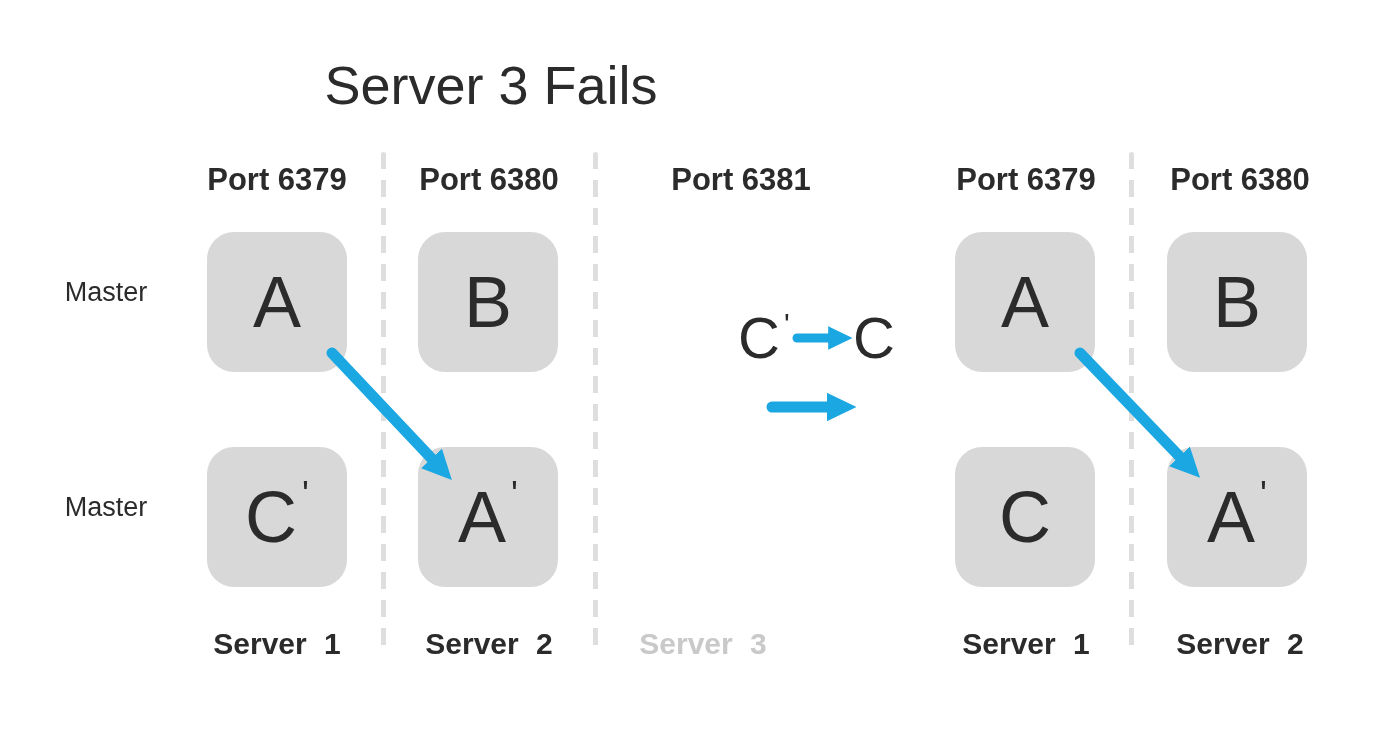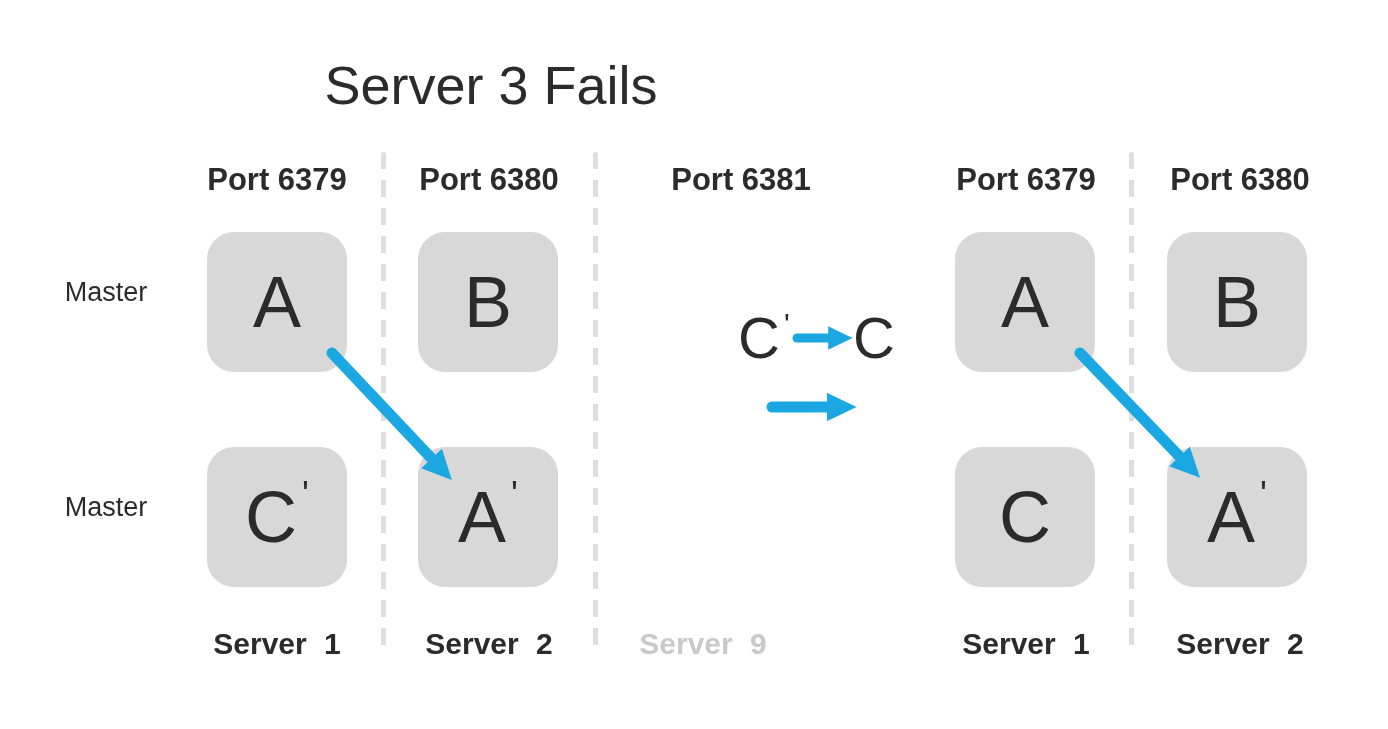--- a/index.html
+++ b/index.html
@@ -151,21 +151,21 @@
   <div class="abs node" style="left:955px; top:447px;">
     <span class="letter">C</span>
   </div>
   <div class="abs node" style="left:1167px; top:447px;">
     <span class="letter">A</span>
       <span class="letter prime">'</span>
   </div>
 
   <div class="abs server" style="left:277px; top:627px;">Server 1</div>
   <div class="abs server" style="left:489px; top:627px;">Server 2</div>
-  <div class="abs server muted" style="left:703px; top:627px;">Server 9</div>
+  <div class="abs server muted" style="left:703px; top:627px;">Server 3</div>
   <div class="abs server" style="left:1026px; top:627px;">Server 1</div>
   <div class="abs server" style="left:1240px; top:627px;">Server 2</div>
 
   <div class="abs transition-letter" style="left:738px; top:309px;"><span>C</span><span class="t-prime">'</span></div>
   <div class="abs transition-letter" style="left:853px; top:309px;">C</div>
 
   <svg class="abs overlay" width="1388" height="729" viewBox="0 0 1388 729">
     <defs>
       <marker id="ah" viewBox="0 0 2.7 2.6" markerWidth="2.7" markerHeight="2.6" refX="0.2" refY="1.3" orient="auto" markerUnits="strokeWidth">
         <path d="M0,0 L2.7,1.3 L0,2.6 Z" class="ah-fill"></path>

